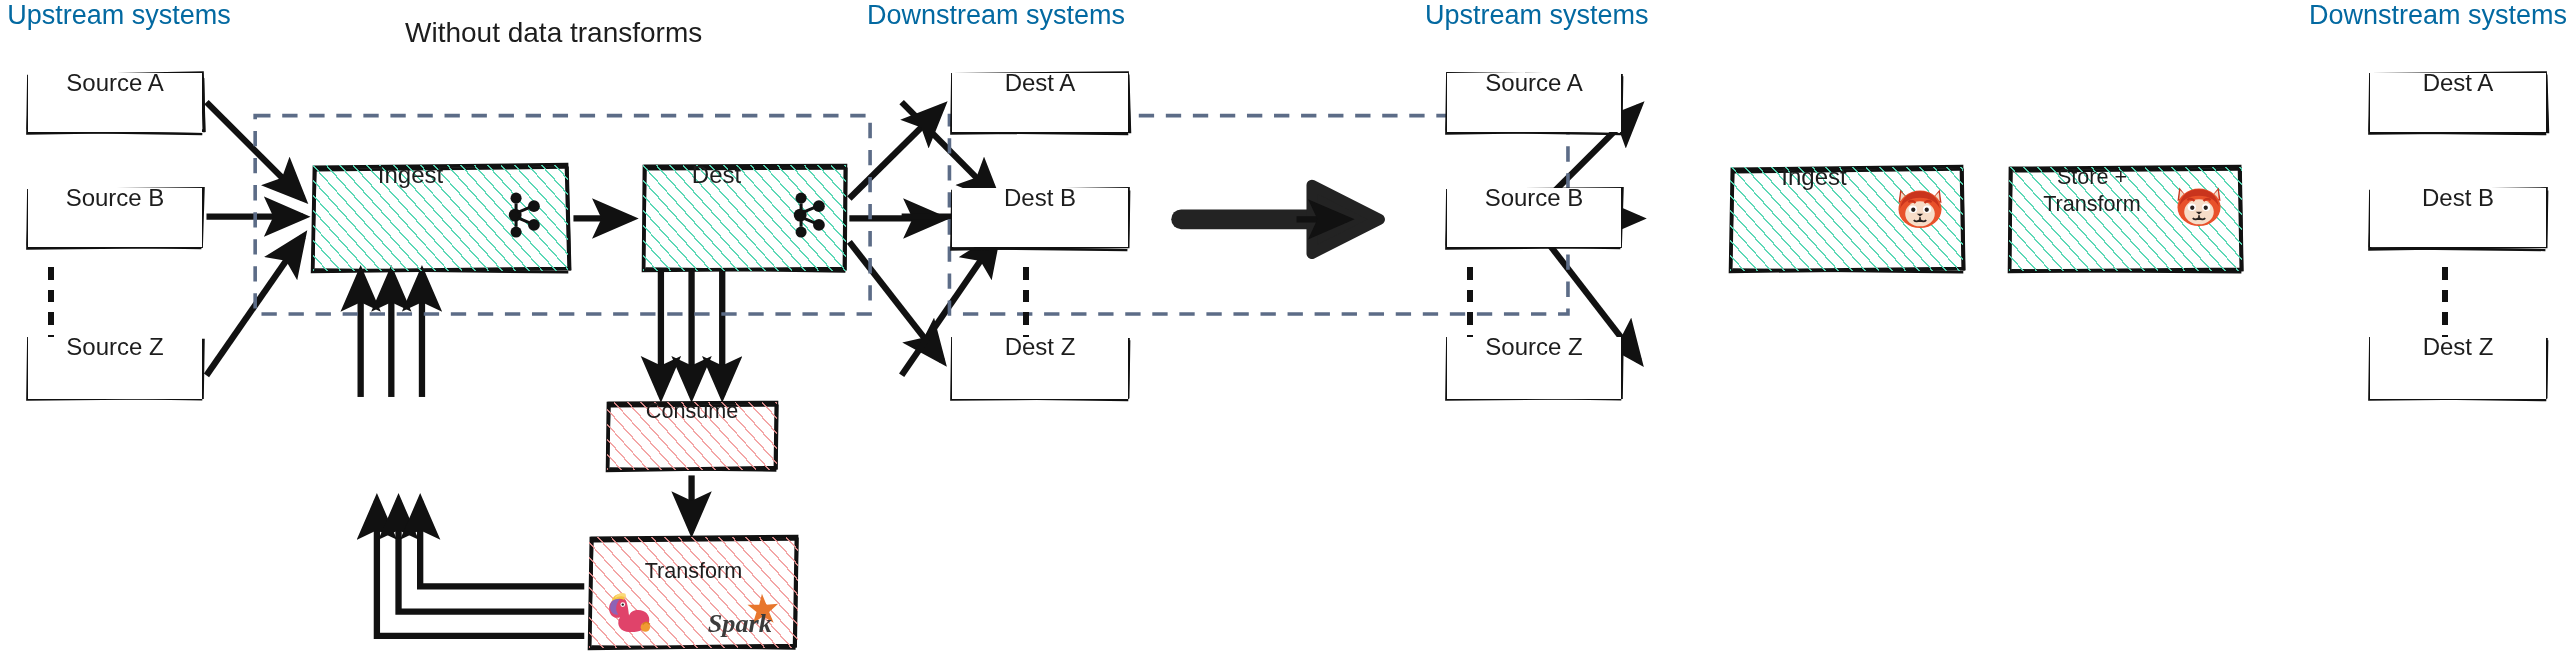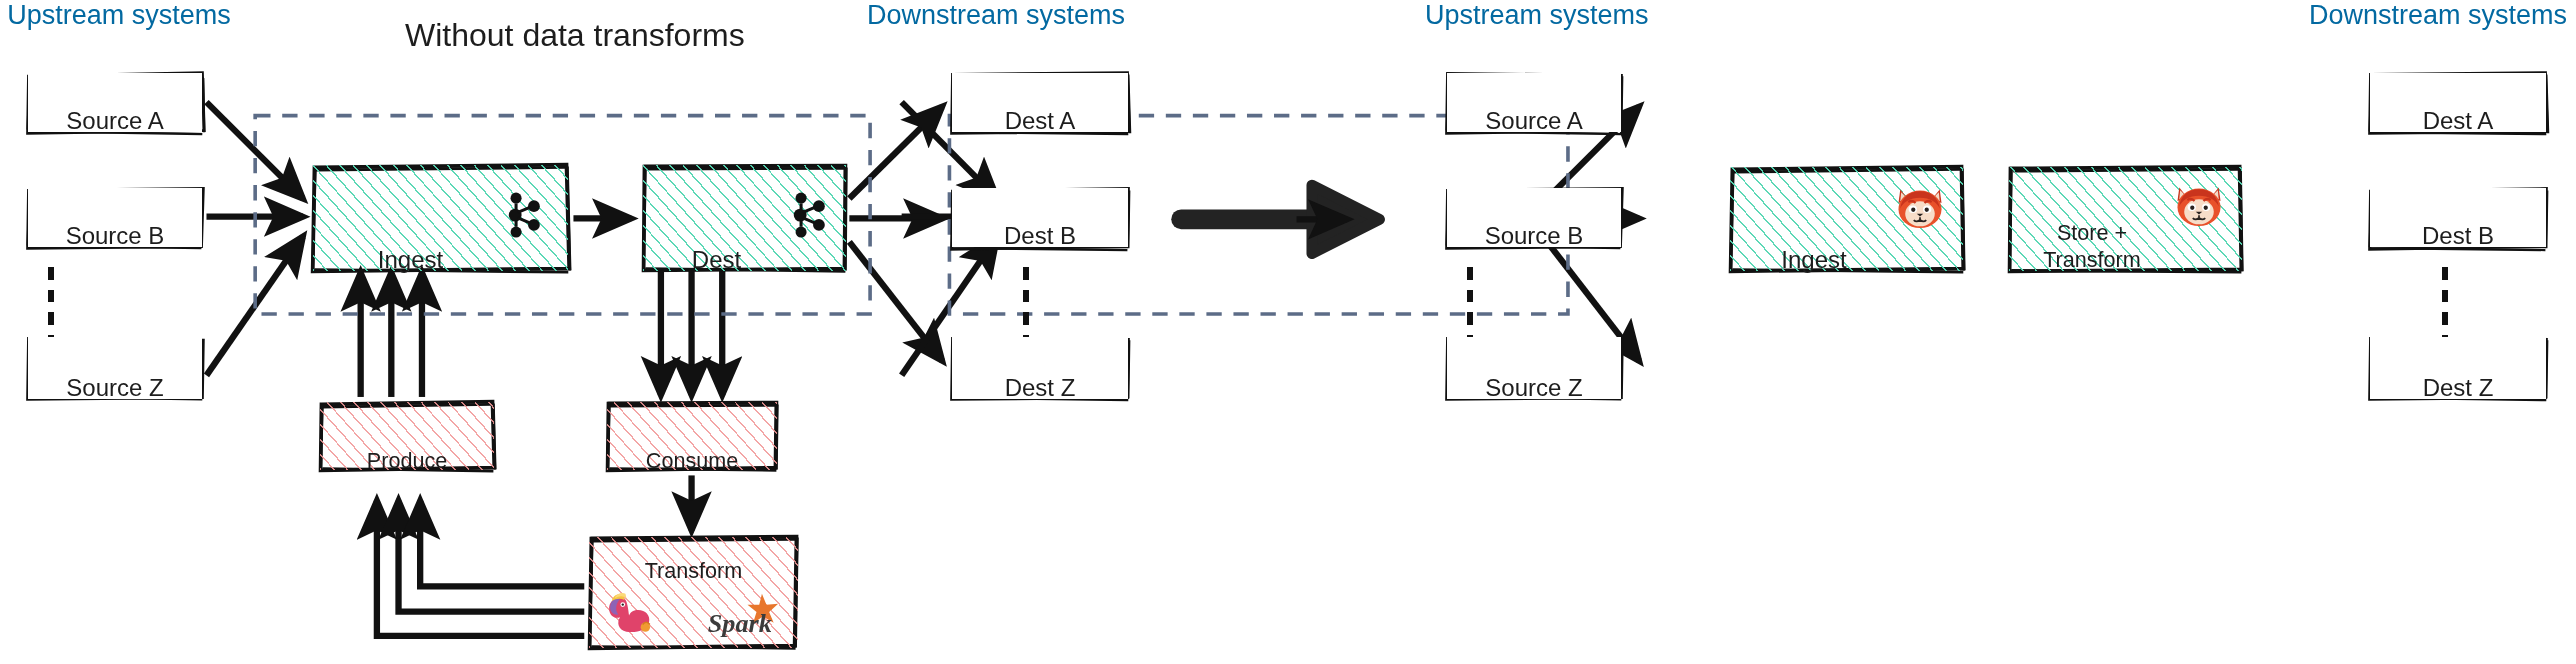--- a/index.html
+++ b/index.html
@@ -2,23 +2,23 @@
 <html style="font-size:14.4px"><head>
 <meta charset="utf-8">
 <style>
   html,body{margin:0;padding:0;background:#ffffff;}
   body{width:2576px;height:665px;font-family:"Liberation Sans",sans-serif;color:#1d1d1d;overflow:hidden;position:relative;}
   #stage{position:relative;width:2576px;height:665px;}
   svg.layer{position:absolute;left:0;top:0;width:2576px;height:665px;overflow:visible;}
 
   .lbl{position:absolute;white-space:nowrap;}
   .section-title{font-size:27px;color:#0369a1;}
-  .panel-title{font-size:32px;color:#1d1d1d;}
-
-  .node{position:absolute;box-sizing:border-box;display:flex;align-items:flex-end;justify-content:center;}
+  .panel-title{font-size:28px;color:#1d1d1d;}
+
+  .node{position:absolute;box-sizing:border-box;display:flex;align-items:flex-start;justify-content:center;}
   .node .txt{position:relative;z-index:3;font-size:24px;color:#1d1d1d;text-align:center;line-height:1.12;}
   .node .txt.small{font-size:21.6px;}
 
   
   .sketch{position:absolute;left:0;top:0;right:0;bottom:0;}
   .sketch svg{width:100%;height:100%;overflow:visible;}
 
   .hatch-green{background-image:repeating-linear-gradient(48deg,
       rgba(84,214,178,.95) 0px, rgba(84,214,178,.95) 1.4px,
       rgba(255,255,255,0) 1.4px, rgba(255,255,255,0) 10px);}
@@ -176,28 +176,20 @@
         <circle cx="11" cy="8" r="6.2" fill="#111"></circle>
         <circle cx="11" cy="46" r="6.2" fill="#111"></circle>
         <circle cx="10" cy="27" r="7.2" fill="#111"></circle>
         <circle cx="31" cy="17" r="6.6" fill="#111"></circle>
         <circle cx="31" cy="38" r="6.6" fill="#111"></circle>
         <path d="M13,24 L27,18 M13,30 L27,36 M11,14 L11,21 M11,33 L11,40" stroke="#111" stroke-width="3.4" fill="none"></path>
       </svg>
     </span>
   </div>
 
-  <div class="node" style="left:317px;top:399px;width:180px;height:74px;">
-    <div class="fillbox hatch-red"></div>
-    <div class="sketch"><svg viewBox="0 0 200 82" preserveAspectRatio="none">
-      <path d="M5,6 L195,3 L197,76 L4,79 Z" fill="none" stroke="#111" stroke-width="4.2"></path>
-      <path d="M7,9 L194,6 M196,5 L198,78 M6,77 L196,80 M6,5 L4,77" fill="none" stroke="#111" stroke-width="3"></path>
-    </svg></div>
-    <div class="txt small">Produce</div>
-  </div>
 
   <div class="node" style="left:604px;top:399px;width:176px;height:74px;">
     <div class="fillbox hatch-red"></div>
     <div class="sketch"><svg viewBox="0 0 195 82" preserveAspectRatio="none">
       <path d="M5,5 L191,4 L190,76 L4,79 Z" fill="none" stroke="#111" stroke-width="4.2"></path>
       <path d="M7,8 L190,7 M192,6 L191,78 M6,77 L191,79 M6,4 L4,77" fill="none" stroke="#111" stroke-width="3"></path>
     </svg></div>
     <div class="txt small">Consume</div>
   </div>
 

